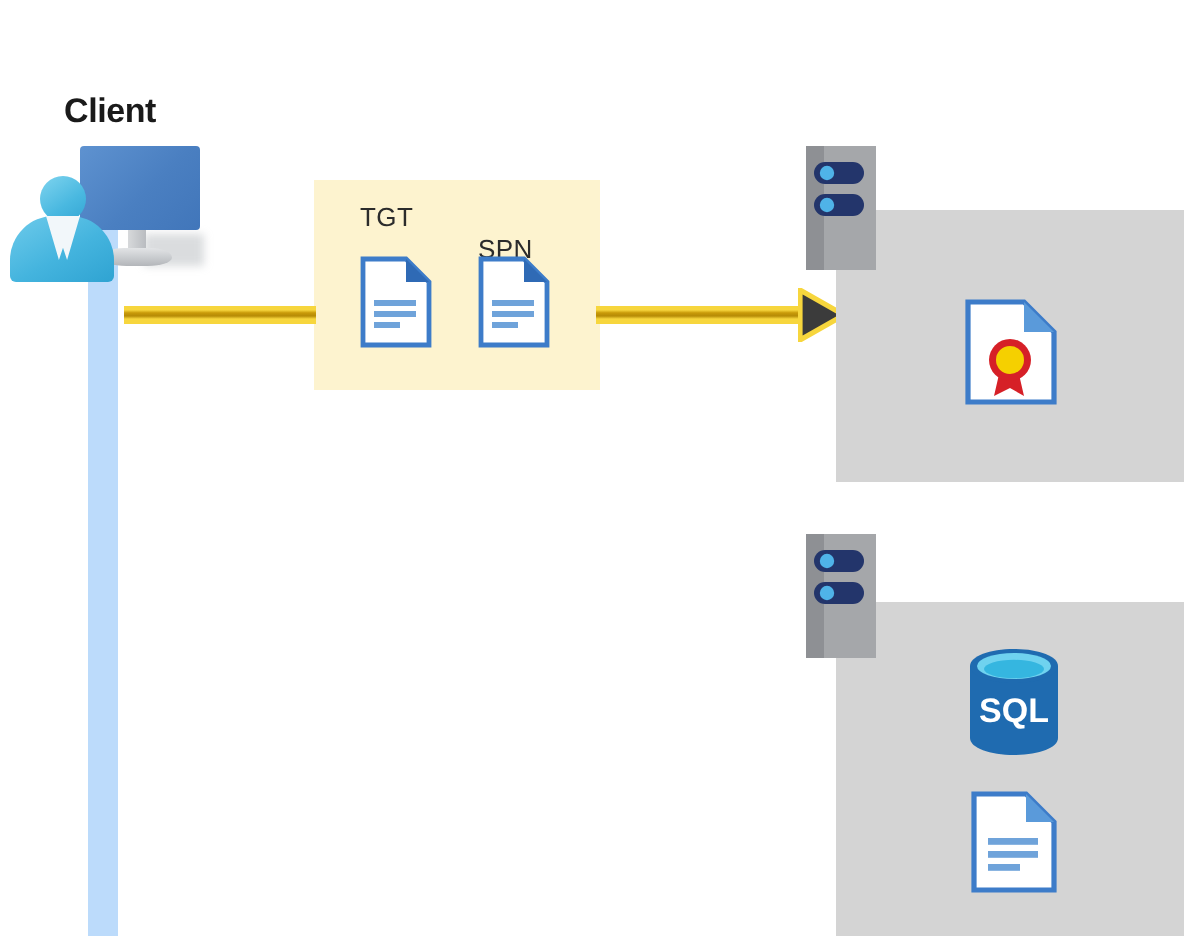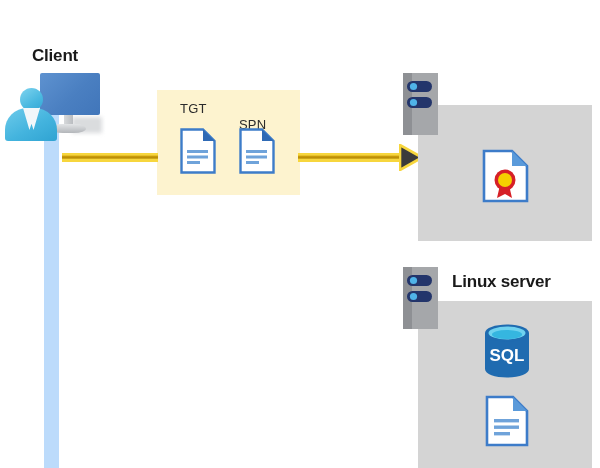--- a/index.html
+++ b/index.html
@@ -219,21 +219,20 @@
   <svg class="abs" id="cert-doc" viewBox="0 0 47 54">
     <path d="M2 2 H30 L45 17 V52 H2 Z" fill="#ffffff" stroke="#3d7cc9" stroke-width="2.6"></path>
     <path d="M30 2 L45 17 H30 Z" fill="#5a9ada"></path>
     <path d="M18 36 L15 49 L23 45 L30 49 L27 36 Z" fill="#d62027"></path>
     <circle cx="23" cy="31" r="10.5" fill="#d62027"></circle>
     <circle cx="23" cy="31" r="7" fill="#f5d000"></circle>
   </svg>
 
   <div class="abs gray-panel" id="linux-panel"></div>
 
-  <div class="abs title-bold" id="linux-title">Linux server</div>
 
   <svg class="abs server-tower" id="linux-tower" viewBox="0 0 35 62">
     <rect x="0" y="0" width="35" height="62" fill="#a5a7aa"></rect>
     <rect x="0" y="0" width="9" height="62" fill="#8e9094"></rect>
     <rect x="4" y="8" width="25" height="11" rx="5.5" fill="#23356b"></rect>
     <circle cx="10.5" cy="13.5" r="3.6" fill="#4fb3e8"></circle>
     <rect x="4" y="24" width="25" height="11" rx="5.5" fill="#23356b"></rect>
     <circle cx="10.5" cy="29.5" r="3.6" fill="#4fb3e8"></circle>
   </svg>
 

